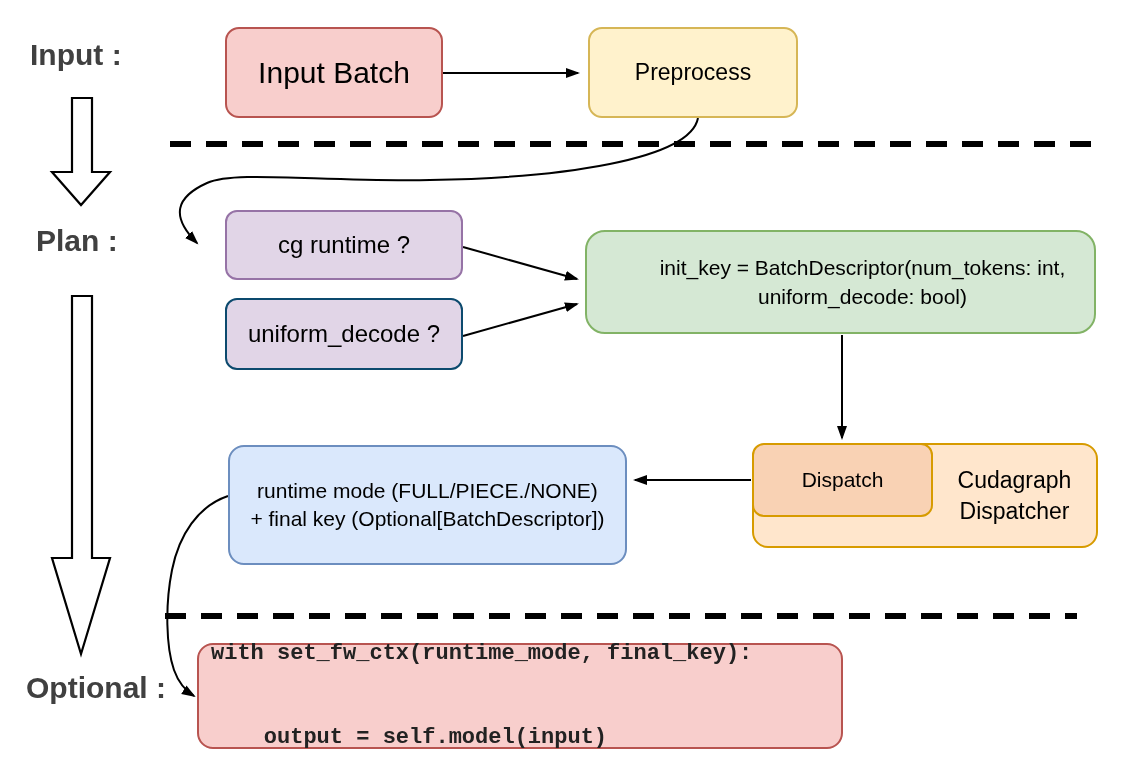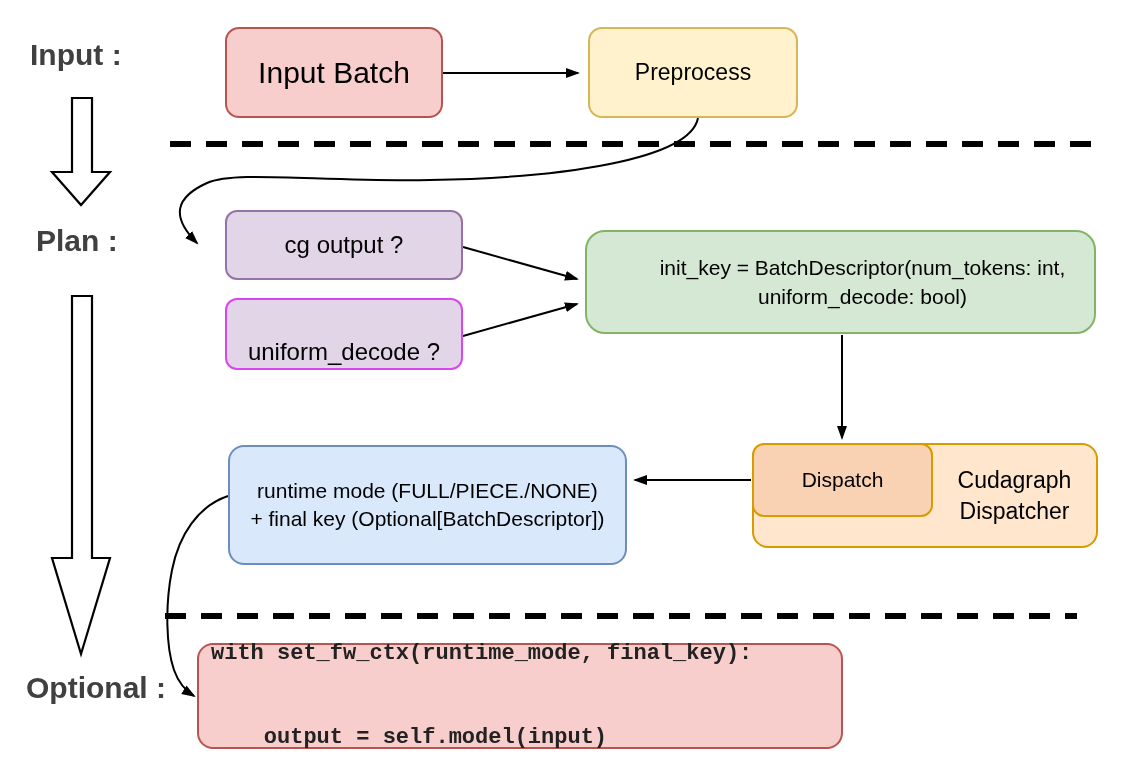--- a/index.html
+++ b/index.html
@@ -12,21 +12,21 @@
     position:absolute;font-weight:bold;font-size:30px;color:#404040;white-space:nowrap;
   }
   .node{
     position:absolute;display:flex;align-items:center;justify-content:center;
     text-align:center;box-sizing:border-box;line-height:1.32;
   }
   .node .lines span{display:block;}
   .n-input-batch{left:225px;top:27px;width:218px;height:91px;background:#f8cecc;border:2px solid #b85450;border-radius:14px;font-size:30px;}
   .n-preprocess{left:588px;top:27px;width:210px;height:91px;background:#fff2cc;border:2px solid #d6b656;border-radius:14px;font-size:23px;}
   .n-cg-padding{left:225px;top:210px;width:238px;height:70px;background:#e1d5e7;border:2px solid #9673a6;border-radius:12px;font-size:24px;}
-  .n-uniform-decode{left:225px;top:298px;width:238px;height:72px;background:#e1d5e7;border:2px solid #d946ef;border-radius:12px;font-size:24px;align-items:flex-end;}
+  .n-uniform-decode{left:225px;top:298px;width:238px;height:72px;background:#e1d5e7;border:2px solid #0c4a6e;border-radius:12px;font-size:24px;}
   .n-init-key{left:585px;top:230px;width:511px;height:104px;background:#d5e8d4;border:2px solid #82b366;border-radius:20px;font-size:21px;line-height:29px;padding-left:44px;}
   .n-cudagraph{left:752px;top:443px;width:346px;height:105px;background:#ffe6cc;border:2px solid #d79b00;border-radius:16px;font-size:23px;justify-content:flex-end;line-height:31px;}
   .n-cudagraph .lines{width:163px;text-align:center;}
   .n-dispatch{left:752px;top:443px;width:181px;height:74px;background:#f9d2b4;border:2px solid #d79b00;border-radius:12px;font-size:21px;}
   .n-runtime{left:228px;top:445px;width:399px;height:120px;background:#dae8fc;border:2px solid #6c8ebf;border-radius:16px;font-size:21px;line-height:28px;}
   .n-code{
     left:197px;top:643px;width:646px;height:106px;background:#f8cecc;border:2px solid #b85450;border-radius:16px;
     font-family:"Liberation Mono", monospace;font-size:22px;line-height:28px;color:#222;
     justify-content:flex-start;text-align:left;padding-left:12px;white-space:pre;font-weight:bold;
   }
@@ -70,21 +70,21 @@
 
   <div class="node n-input-batch">
     <span>Input Batch</span>
   </div>
 
   <div class="node n-preprocess">
     <span>Preprocess</span>
   </div>
 
   <div class="node n-cg-padding">
-    <span>cg output ?</span>
+    <span>cg runtime ?</span>
   </div>
 
   <div class="node n-uniform-decode">
     <span>uniform_decode ?</span>
   </div>
 
   <div class="node n-init-key">
     <div class="lines">
       <span>init_key = BatchDescriptor(num_tokens: int,</span>
       <span>uniform_decode: bool)</span>

